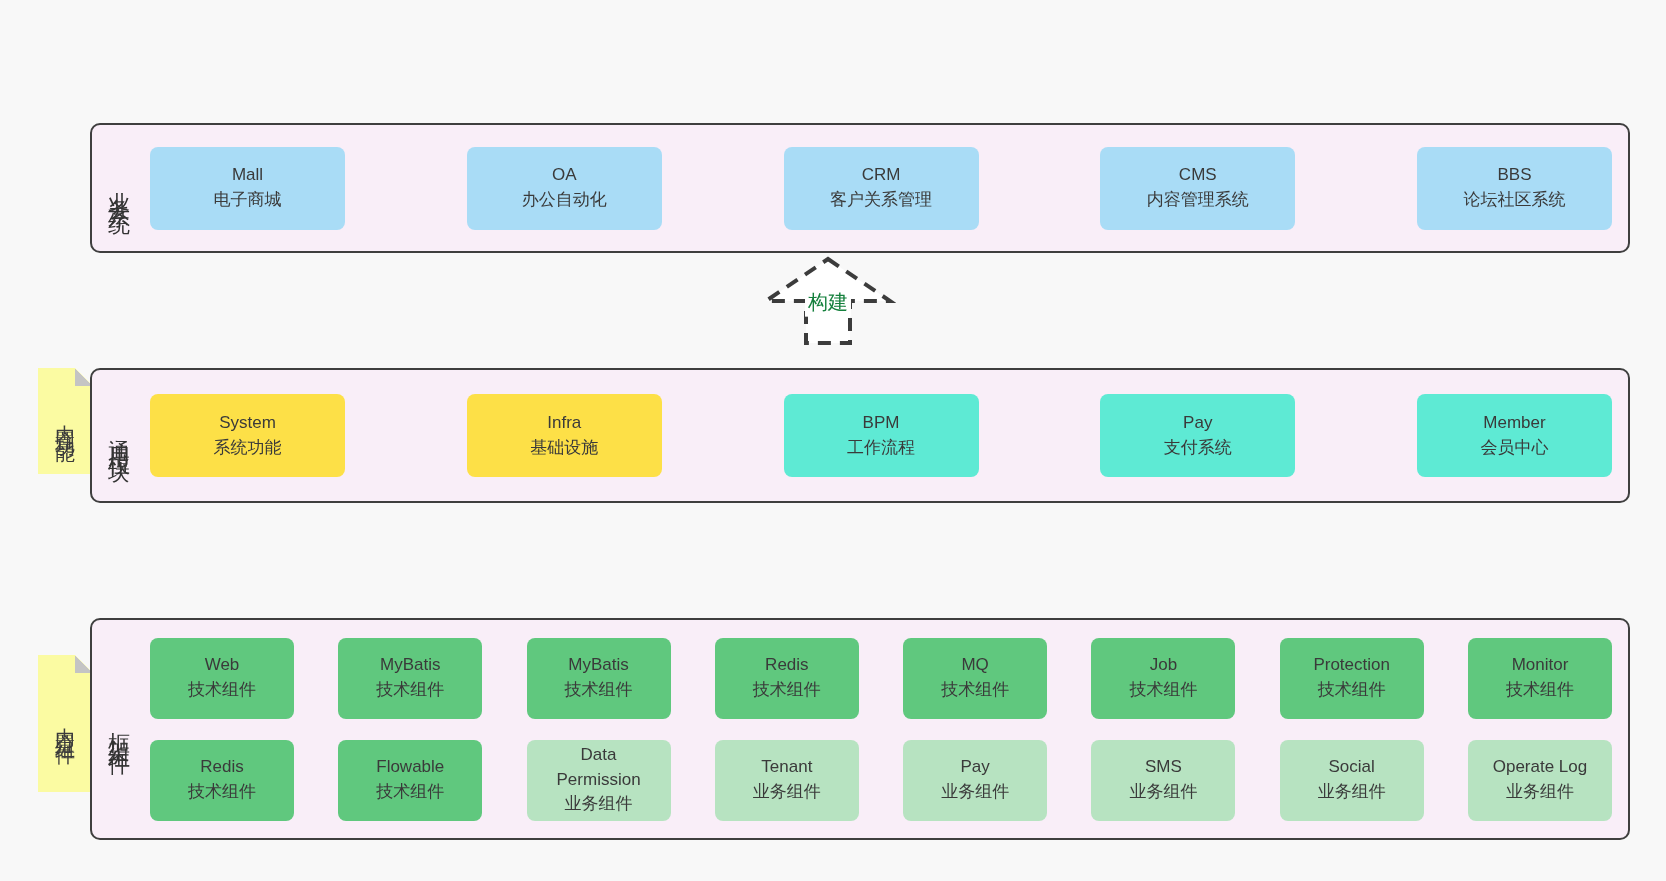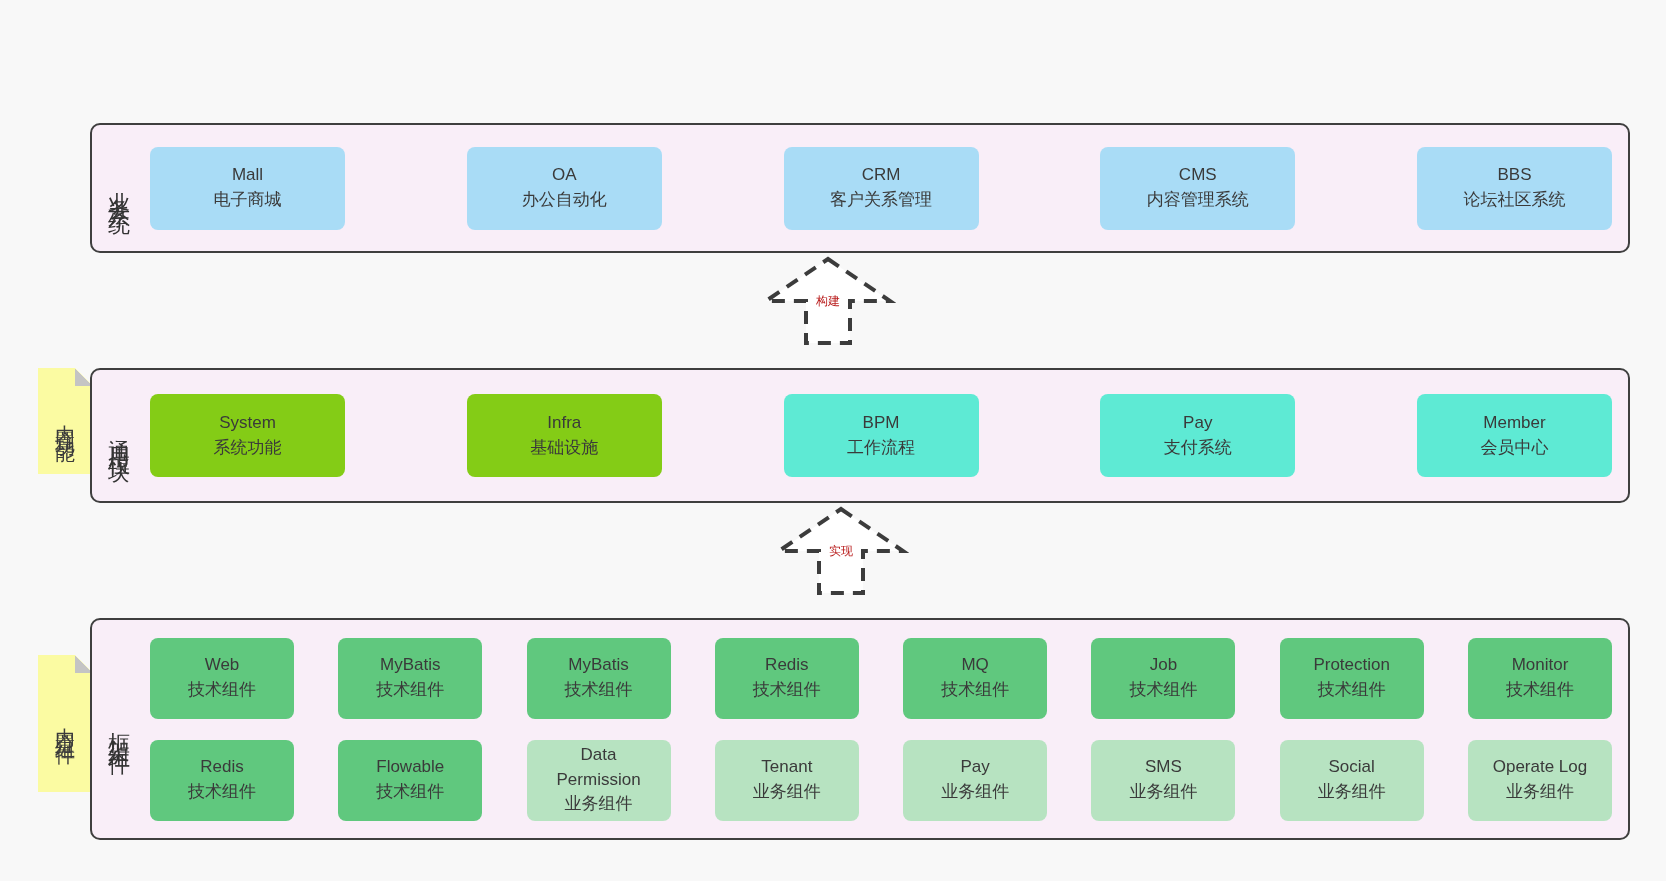--- a/index.html
+++ b/index.html
@@ -34,33 +34,33 @@
   
   .box {
     box-sizing:border-box; border-radius:8px;
     display:flex; flex-direction:column; align-items:center; justify-content:center;
     text-align:center; font-size:17px; line-height:1.45; color:#3a3a3a;
   }
   .row-6 .box { width:195px; height:83px; }
   .row-8 .box { width:144px; height:81px; }
   .row-8 .box-name { max-width:118px; }
   .v-blue       { background:#a9dcf6; }
-  .v-red        { background:#84cc16; }
+  .v-red        { background:#fde047; }
   .v-pink       { background:#5eead4; }
   .v-green      { background:#60c87e; }
   .v-lightgreen { background:#b7e3c1; }
 
   
   .arrow { position:absolute; width:136px; height:92px; z-index:1; }
   #arrow-build     { left:760px; top:255px; }
   #arrow-implement { left:773px; top:505px; }
   .arrow svg { display:block; width:100%; height:100%; }
   .arrow-label {
     position:absolute; left:50%; top:46px; transform:translate(-50%,-46%);
-    background:#ffffff; padding:1px 3px; font-size:12px; color:#b91c1c;
+    background:#ffffff; padding:1px 3px; font-size:20px; color:#15803d;
     white-space:nowrap;
   }
 
   
   .sticky {
     position:absolute; left:38px; width:55px; background:#fbfba2; z-index:1;
     clip-path:polygon(0 0, calc(100% - 18px) 0, 100% 18px, 100% 100%, 0 100%);
     display:flex; align-items:center; justify-content:center;
   }
   #sticky-modules   { top:368px; height:106px; }
@@ -148,26 +148,20 @@
             <div class="box-sub">支付系统</div>
           </div>
           <div class="box v-pink">
             <div class="box-name">Member</div>
             <div class="box-sub">会员中心</div>
           </div>
         </div>
     </div>
   </section>
 
-  <div class="arrow" id="arrow-implement">
-    <svg viewBox="0 0 136 92">
-      <polygon points="68,4 130,46 90,46 90,88 46,88 46,46 6,46" fill="#ffffff" stroke="#3c3c3c" stroke-width="4" stroke-dasharray="13 9"></polygon>
-    </svg>
-    <span class="arrow-label">实现</span>
-  </div>
 
   <section class="layer" id="layer-framework">
     <div class="layer-label">
       <span>框架组件</span>
     </div>
     <div class="layer-body">
       <div class="row row-8">
           <div class="box v-green">
             <div class="box-name">Web</div>
             <div class="box-sub">技术组件</div>

